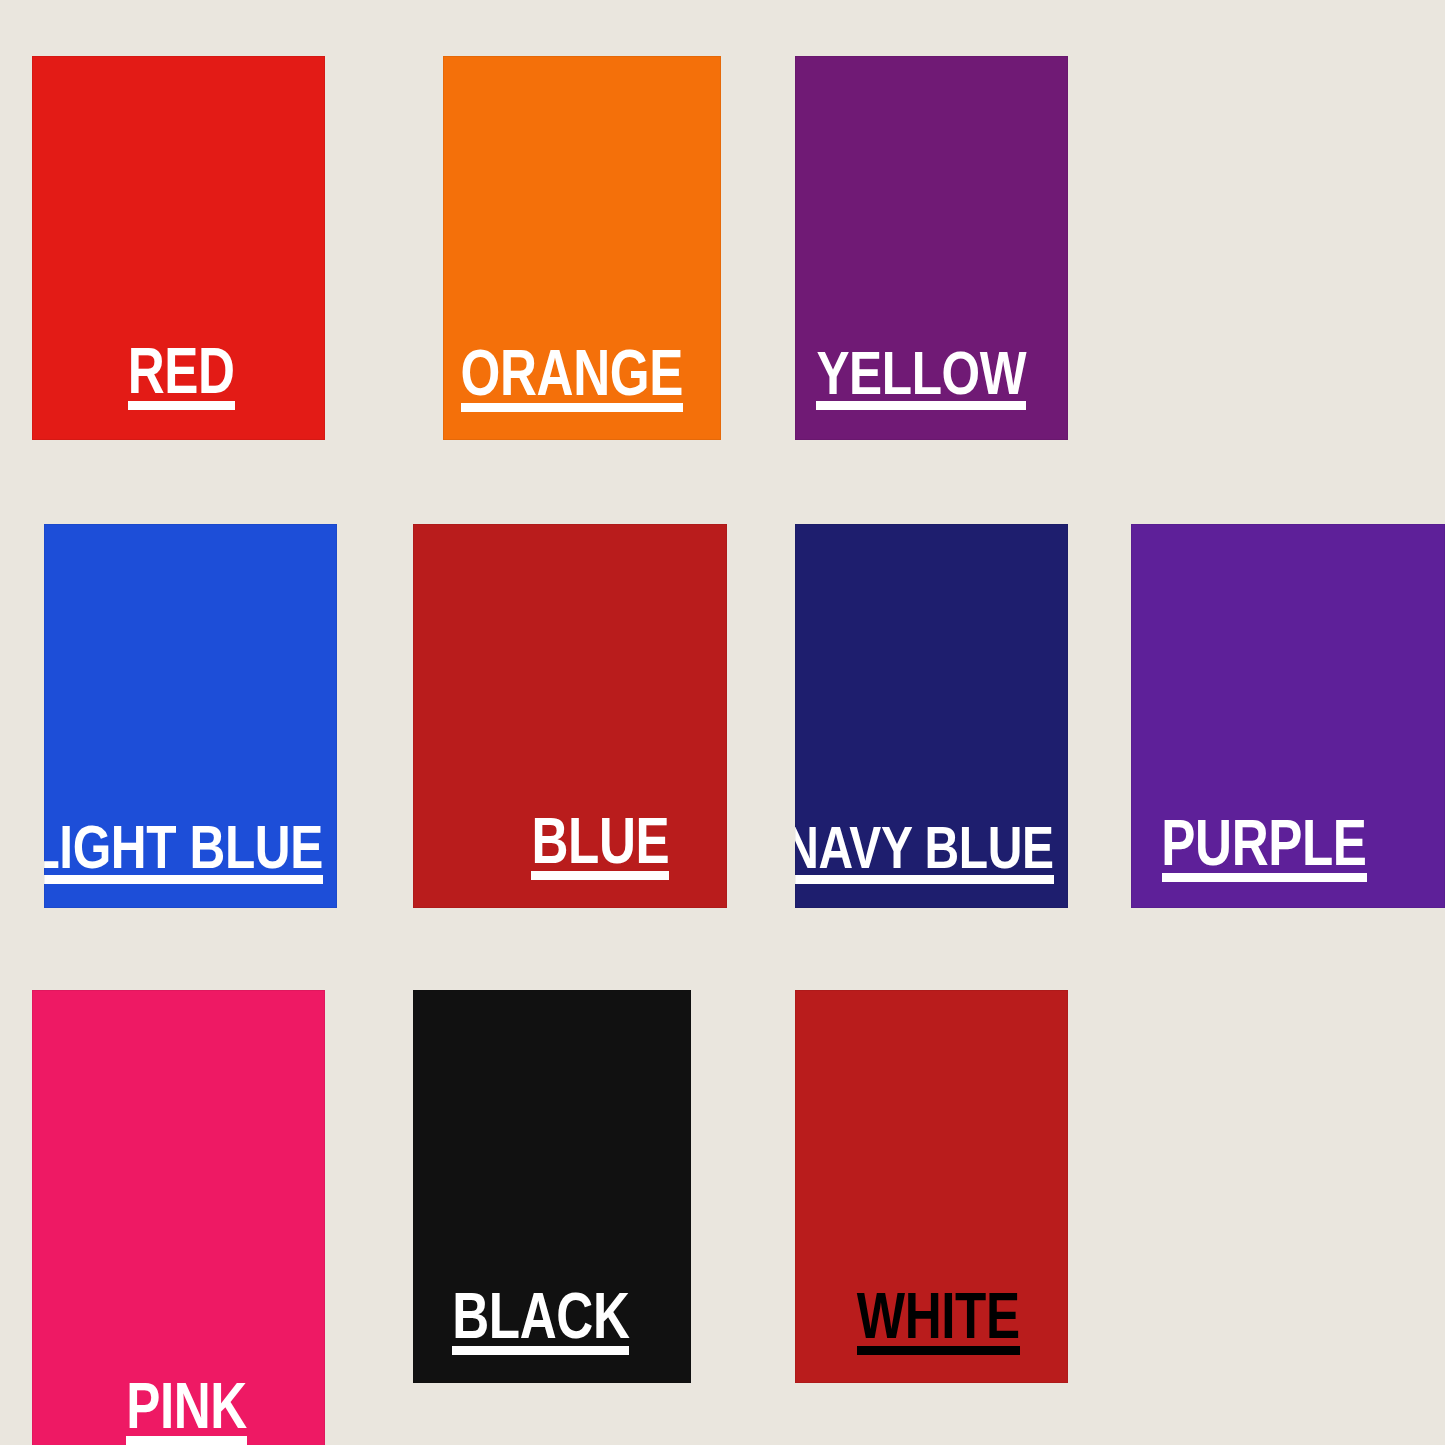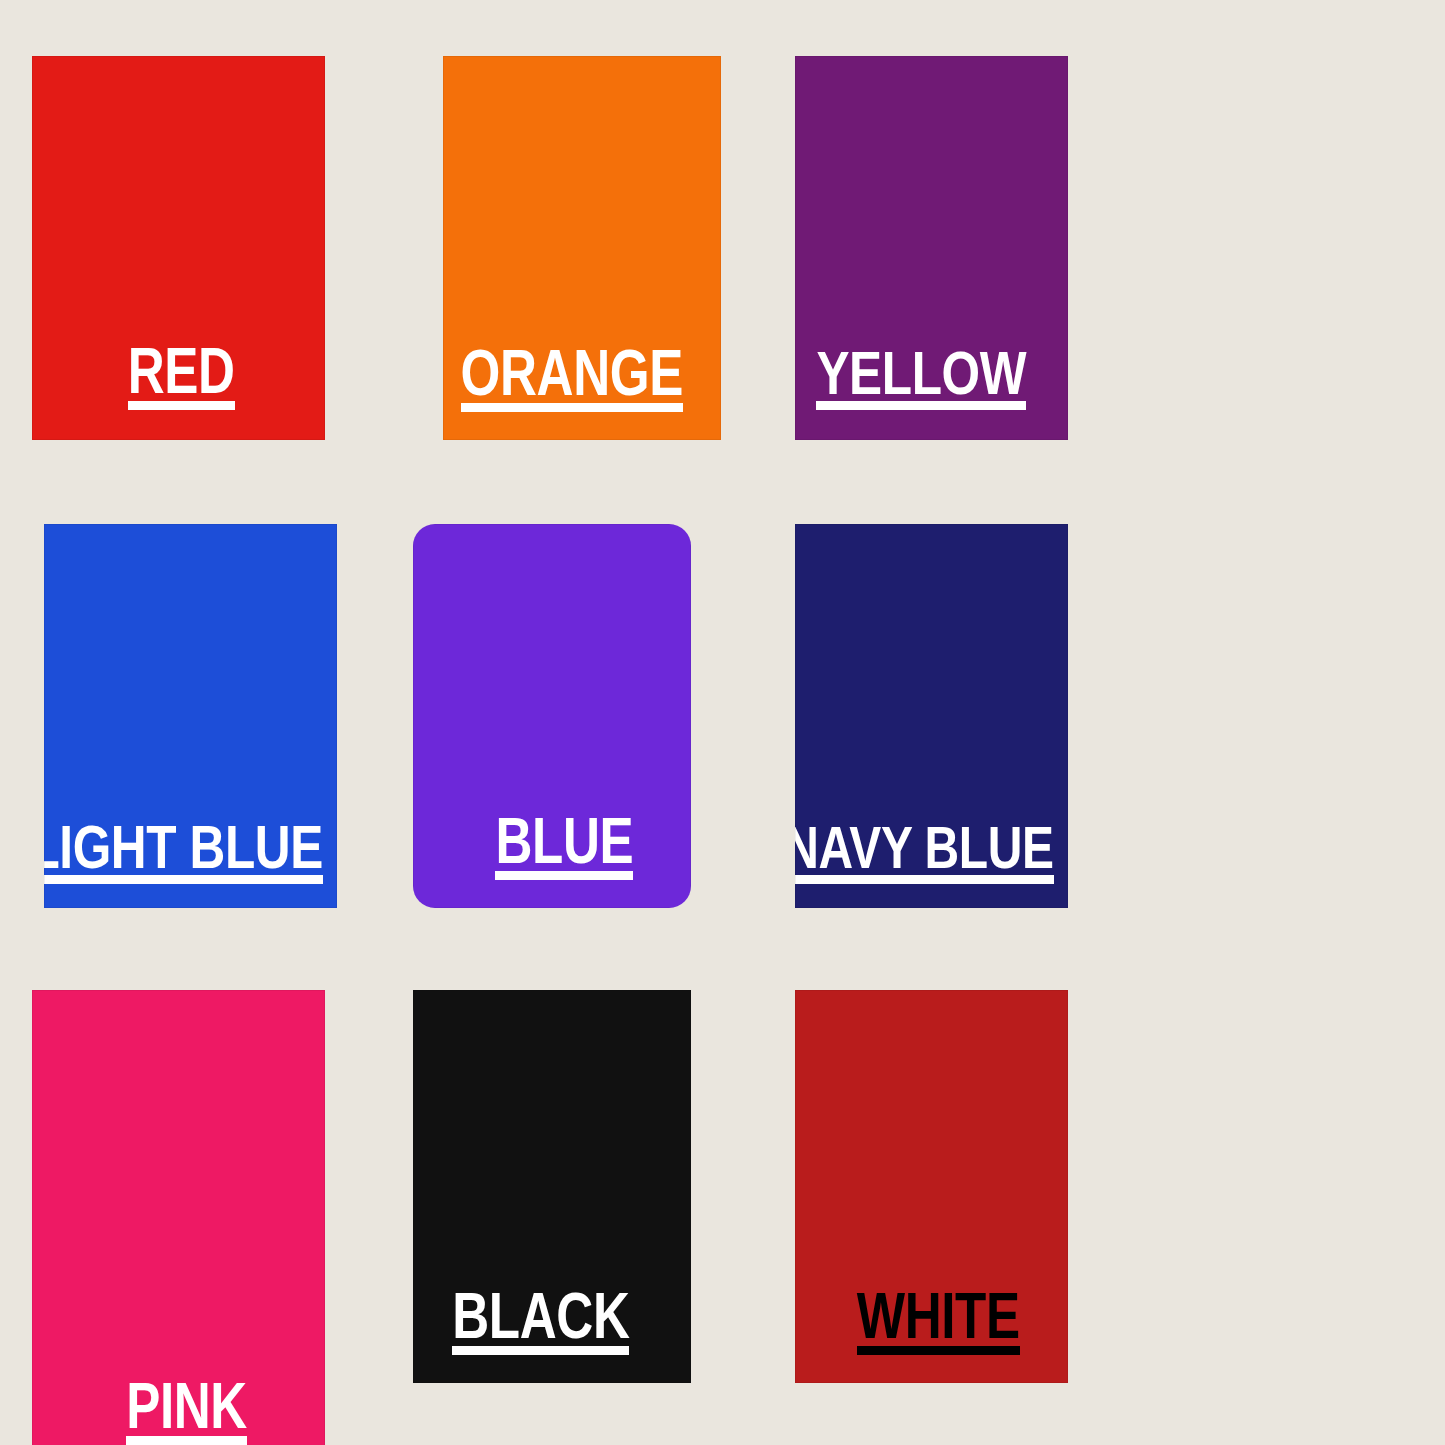--- a/index.html
+++ b/index.html
@@ -88,30 +88,36 @@
         <span class="label-text" style="font-size: 62px; color: rgb(255, 255, 255);">YELLOW</span>
         <span class="label-rule" style="height: 9px; background: rgb(255, 255, 255); width: 209.763px; margin-left: auto;"></span>
       </div>
     </div>
     <div class="swatch" style="left: 32px; top: 524px; width: 293px; height: 384px; background: #1d4ed8; margin-left: 12px;">
       <div class="label-block" style="right: 14px; bottom: 24px;">
         <span class="label-text" style="font-size: 62px; color: rgb(255, 255, 255);">LIGHT BLUE</span>
         <span class="label-rule" style="height: 9px; background: rgb(255, 255, 255); width: 293.587px; margin-left: auto;"></span>
       </div>
     </div>
-    <div class="swatch" style="left: 413px; top: 524px; width: 278px; height: 384px; background: #6d28d9; border-radius: 22px;">
+    <div class="swatch" style="left: 413px; top: 524px; width: 314px; height: 384px; background: #b91c1c;">
       <div class="label-block" style="right: 58px; bottom: 28px;">
         <span class="label-text" style="font-size: 64px; color: rgb(255, 255, 255);">BLUE</span>
         <span class="label-rule" style="height: 9px; background: rgb(255, 255, 255); width: 137.775px; margin-left: auto;"></span>
       </div>
     </div>
     <div class="swatch" style="left: 795px; top: 524px; width: 273px; height: 384px; background: rgb(30, 30, 110);">
       <div class="label-block" style="right: 14px; bottom: 24px;">
         <span class="label-text" style="font-size: 60px; color: rgb(255, 255, 255);">NAVY BLUE</span>
         <span class="label-rule" style="height: 9px; background: rgb(255, 255, 255); width: 269.338px; margin-left: auto;"></span>
+      </div>
+    </div>
+    <div class="swatch" style="left: 1131px; top: 524px; width: 314px; height: 384px; background: rgb(94, 32, 153);">
+      <div class="label-block" style="right: 78px; bottom: 26px;">
+        <span class="label-text" style="font-size: 64px; color: rgb(255, 255, 255);">PURPLE</span>
+        <span class="label-rule" style="height: 9px; background: rgb(255, 255, 255); width: 205.275px; margin-left: auto;"></span>
       </div>
     </div>
     <div class="swatch" style="left: 32px; top: 990px; width: 293px; height: 483px; background: rgb(238, 25, 100);">
       <div class="label-block" style="right: 78px; bottom: 28px;">
         <span class="label-text" style="font-size: 64px; color: rgb(255, 255, 255);">PINK</span>
         <span class="label-rule" style="height: 9px; background: rgb(255, 255, 255); width: 120.725px; margin-left: auto;"></span>
       </div>
     </div>
     <div class="swatch" style="left: 413px; top: 990px; width: 278px; height: 393px; background: rgb(17, 17, 17);">
       <div class="label-block" style="right: 62px; bottom: 28px;">

